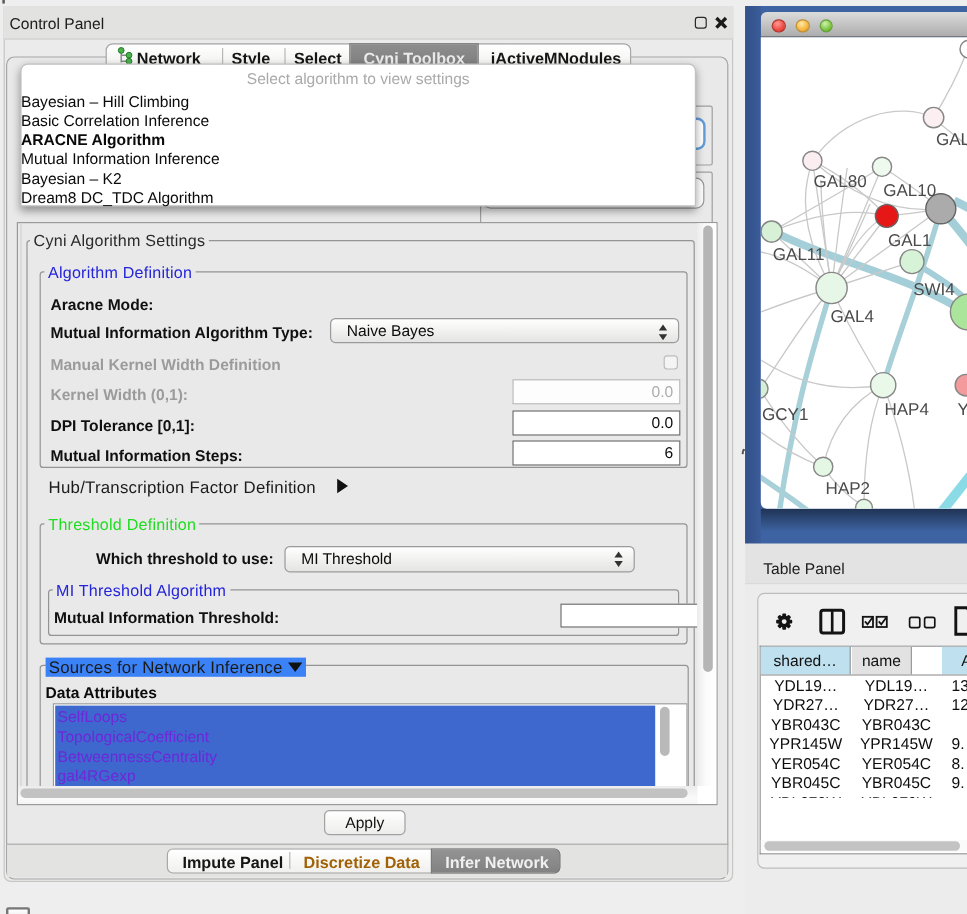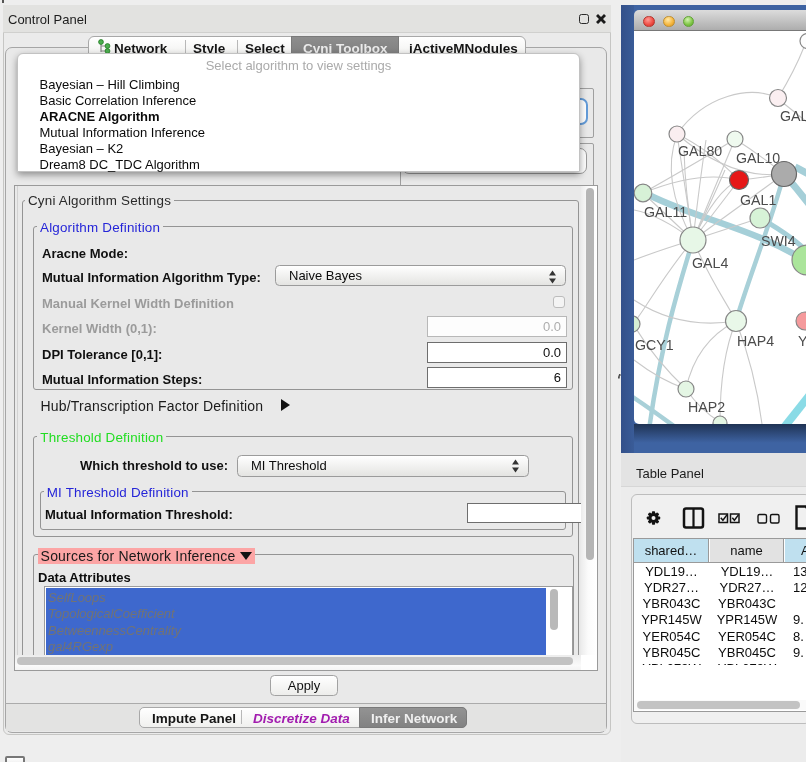--- a/index.html
+++ b/index.html
@@ -39,21 +39,21 @@
 <div class="abs b" style="left:303px; top:41px; font-size:13.5px; color:#ebebeb;">Cyni Toolbox</div>
 <div class="abs b" style="left:409px; top:41px; font-size:13.5px; color:#161616;">jActiveMNodules</div>
 
 <div class="abs" style="left:400px; top:88px; width:194px; height:50px; border:1px solid #9f9f9f; border-radius:2px;"></div>
 <div class="abs" style="left:552px; top:98px; width:36px; height:27px; border:2px solid #639bd8; border-radius:7px; background:#fff;"></div>
 <div class="abs" style="left:400px; top:143px; width:194px; height:60px; border:1px solid #9f9f9f; border-radius:2px;"></div>
 <div class="abs" style="left:402px; top:148px; width:185px; height:26px; border:1px solid #999; border-radius:7px; background:#fdfdfd;"></div>
 
 <div class="abs" style="left:17px; top:53px; width:563px; height:119px; background:#ffffff; border:1px solid #c2c2c2; border-radius:6px 6px 1px 1px; box-shadow:0 3px 7px rgba(0,0,0,0.38);"></div>
 <div class="abs" style="left:17px; top:58px; width:563px; text-align:center; font-size:13px; color:#aaaaaa;">Select algorithm to view settings</div>
-<div class="abs" style="left:17.5px; top:77px; font-size:13px; color:#0a0a0a; line-height:16px;padding-left:22px;">
+<div class="abs" style="left:17.5px; top:77px; font-size:13px; color:#0a0a0a; line-height:16px;">
 Bayesian – Hill Climbing<br>
 Basic Correlation Inference<br>
 <span class="b">ARACNE Algorithm</span><br>
 Mutual Information Inference<br>
 Bayesian – K2<br>
 Dream8 DC_TDC Algorithm
 </div>
 
 <div class="abs" id="scrollpane" style="left:14px; top:185px; width:584px; height:486px; border:1px solid #9a9a9a; background:#e9e9e9;"></div>
 
@@ -87,30 +87,30 @@
 
   <div class="abs" style="left:17.5px; top:250px; width:540.5px; height:101px; border:1px solid #949494; border-radius:3px;"></div>
   <div class="abs" style="left:22.3px; top:243.5px; font-size:13.4px; letter-spacing:0.2px; color:#21dd21; background:#e9e9e9; padding:0 3px;">Threshold Definition</div>
   <div class="abs b" style="left:65px; top:272px; font-size:13px; color:#101010;">Which threshold to use:</div>
   <div class="abs combo" style="left:222px; top:268.5px; width:292px; height:22px;"><span style="padding-left:13px;">MI Threshold</span><svg style="position:absolute; right:8px; top:3.5px;" width="9" height="14" viewBox="0 0 9 14">
         <path d="M4.5 0.5 L8 5.5 L1 5.5 Z" fill="#333"></path>
         <path d="M4.5 13.5 L8 8.5 L1 8.5 Z" fill="#333"></path>
       </svg></div>
 
   <div class="abs" style="left:25px; top:305px; width:526px; height:39px; border:1px solid #949494; border-radius:3px;"></div>
-  <div class="abs" style="left:28.7px; top:298.5px; font-size:13.4px; letter-spacing:0.2px; color:#2525d8; background:#e9e9e9; padding:0 3px;">MI Threshold Definition</div>
+  <div class="abs" style="left:28.7px; top:298.5px; font-size:13.4px; letter-spacing:0.2px; color:#2525d8; background:#e9e9e9; padding:0 3px;">MI Threshold Algorithm</div>
   <div class="abs b" style="left:30px; top:321px; font-size:13px; color:#101010;">Mutual Information Threshold:</div>
   <div class="abs field" style="left:404px; top:317px; width:143px; height:20px;margin-left:48px;">0.5</div>
 
   <div class="abs" style="left:18px; top:368px; width:541px; height:110px; border:1px solid #949494; border-radius:3px;"></div>
-  <div class="abs" style="left:22.6px; top:361.5px; font-size:14px; letter-spacing:0.2px; color:#1a1a1a; background:#fca5a5; padding:0 3px;">Sources for Network Inference <span style="display:inline-block; width:0; height:0; border-top:8px solid #111; border-left:6px solid transparent; border-right:6px solid transparent; vertical-align:1px;"></span></div>
+  <div class="abs" style="left:22.6px; top:361.5px; font-size:14px; letter-spacing:0.2px; color:#1a1a1a; background:#3b82f6; padding:0 3px;">Sources for Network Inference <span style="display:inline-block; width:0; height:0; border-top:8px solid #111; border-left:6px solid transparent; border-right:6px solid transparent; vertical-align:1px;"></span></div>
   <div class="abs b" style="left:23px; top:384px; font-size:13px; color:#0c0c0c;">Data Attributes</div>
   <div class="abs" style="left:29px; top:400px; width:529px; height:72px; background:#ffffff; border:1px solid #9c9c9c;"></div>
   <div class="abs" style="left:31px; top:402px; width:500px; height:67px; background:#3e68cd;"></div>
-  <div class="abs" style="left:33px; top:404px; font-size:13px; line-height:16.3px; color:#737373;font-style:italic;">SelfLoops<br>TopologicalCoefficient<br>BetweennessCentrality<br>gal4RGexp</div>
+  <div class="abs" style="left:33px; top:404px; font-size:13px; line-height:16.3px; color:#6d28d9;">SelfLoops<br>TopologicalCoefficient<br>BetweennessCentrality<br>gal4RGexp</div>
   <div class="abs" style="left:535px; top:403px; width:8px; height:41px; background:#b9b9b9; border-radius:4px;"></div>
 </div>
 <style>
 .combo { background:linear-gradient(#ffffff,#ececea 70%,#e4e4e2); border:1px solid #9b9b9b; border-radius:4.5px; font-size:13px; color:#0c0c0c; line-height:19px; }
 .combo { position:absolute; }
 .field { background:#fff; border:1px solid #6e6e6e; font-size:13px; color:#0c0c0c; text-align:right; padding-right:5px; line-height:19px; }
 .fielddis { background:#fdfdfd; border:1px solid #b8b8b8; font-size:13px; color:#adadad; text-align:right; padding-right:5px; line-height:19px; }
 </style>
 
 <div class="abs" style="left:581px; top:186px; width:16px; height:469px; background:linear-gradient(90deg,#ececec,#fbfbfb 45%,#fff);"></div>
@@ -121,21 +121,21 @@
 <div class="abs" style="left:17px; top:657px; width:556px; height:7.5px; background:#c2c2c2; border-radius:4px;"></div>
 
 <div class="abs" style="left:270px; top:675px; width:68px; height:21px; background:linear-gradient(#ffffff,#ededeb); border:1px solid #a2a2a2; border-radius:4.5px; text-align:center; font-size:13px; color:#111; line-height:19px;">Apply</div>
 
 <div class="abs" style="left:6px; top:704px; width:600px; height:27px; background:#e3e3e2;"></div>
 <div class="abs" style="left:5px; top:703px; width:602px; height:1px; background:#ababab;"></div>
 <div class="abs" style="left:139px; top:707px; width:328px; height:21px; background:linear-gradient(#ffffff,#f0f0ee); border:1px solid #a8a8a8; border-radius:5px;"></div>
 <div class="abs" style="left:359px; top:707px; width:108px; height:21px; background:linear-gradient(#939393,#828282); border:1px solid #7a7a7a; border-radius:0 5px 5px 0;"></div>
 <div class="abs" style="left:241px; top:710px; width:1px; height:14px; background:#b8b8b8;"></div>
 <div class="abs b" style="left:152px; top:711px; font-size:13.5px; color:#161616;">Impute Panel</div>
-<div class="abs b" style="left:253px; top:711px; font-size:13.5px; color:#a21caf;font-style:italic;">Discretize Data</div>
+<div class="abs b" style="left:253px; top:711px; font-size:13.5px; color:#a16207;">Discretize Data</div>
 <div class="abs b" style="left:371px; top:711px; font-size:13.5px; color:#f0f0f0;">Infer Network</div>
 
 <div class="abs" style="left:4.5px; top:756px; width:20.5px; height:10px; background:linear-gradient(#ffffff,#ededed); border:2.5px solid #777; border-radius:2px;"></div>
 
 <div class="abs" style="left:617.5px; top:373.5px; width:4px; height:5px; background:#4e4e4e; clip-path:polygon(0 100%, 45% 0, 100% 35%, 60% 45%, 55% 100%);"></div>
 
 <div class="abs" style="left:621px; top:5px; width:185px; height:448px; background:#3e63a2;"></div>
 <div class="abs" style="left:621px; top:5px; width:13px; height:448px; background:linear-gradient(90deg,#33508a,#3a5c98);"></div>
 <div class="abs" style="left:634px; top:424px; width:172px; height:29px; background:linear-gradient(#1f3354,#3e63a2 65%);"></div>
 
@@ -261,21 +261,21 @@
   <g stroke="#131313" fill="none" stroke-width="1.4">
     <rect x="115" y="9.5" width="8.5" height="8.5" rx="1.5"></rect>
     <rect x="127.5" y="9.5" width="8.5" height="8.5" rx="1.5"></rect>
   </g>
 
   <path d="M153.5 1.5 h9 l6 6 v16 h-15 z" fill="none" stroke="#131313" stroke-width="2.4"></path>
 </svg>
 
 <div class="abs" style="left:633px; top:538px; width:178px; height:174px; background:#ffffff; border:1px solid #9a9a9a; border-right:none;"></div>
 <div class="abs" style="left:634px; top:539px; width:75px; height:23px; background:#bfe0ef; border-right:1px solid #9a9a9a; text-align:center; font-size:13px; line-height:23px; color:#111;">shared…</div>
-<div class="abs" style="left:710px; top:539px; width:74px; height:23px; background:#e2e2e2; border-right:1px solid #9a9a9a; text-align:center; font-size:13px; line-height:23px; color:#111;">name</div>
+<div class="abs" style="left:710px; top:539px; width:50px; height:23px; background:#e2e2e2; border-right:1px solid #9a9a9a; text-align:center; font-size:13px; line-height:23px; color:#111;">name</div>
 <div class="abs" style="left:785px; top:539px; width:21px; height:23px; background:#bfe0ef;"></div>
 <div class="abs" style="left:801px; top:539px; font-size:13px; line-height:23px; color:#111;">A</div>
 <div class="abs" style="left:634px; top:562px; width:172px; height:1px; background:#9a9a9a;"></div>
 
 <div class="abs" id="tbody" style="left:634px; top:562.5px; width:172px; height:102px; overflow:hidden; font-size:13px; color:#0d0d0d;">
 <div class="abs" style="top:1.0px; left:0; width:75px; text-align:center; line-height:16.3px;">YDL19…</div>
 <div class="abs" style="top:1.0px; left:76px; width:74px; text-align:center; line-height:16.3px;">YDL19…</div>
 <div class="abs" style="top:1.0px; left:159px; width:20px; line-height:16.3px;">13</div>
 <div class="abs" style="top:17.3px; left:0; width:75px; text-align:center; line-height:16.3px;">YDR27…</div>
 <div class="abs" style="top:17.3px; left:76px; width:74px; text-align:center; line-height:16.3px;">YDR27…</div>

